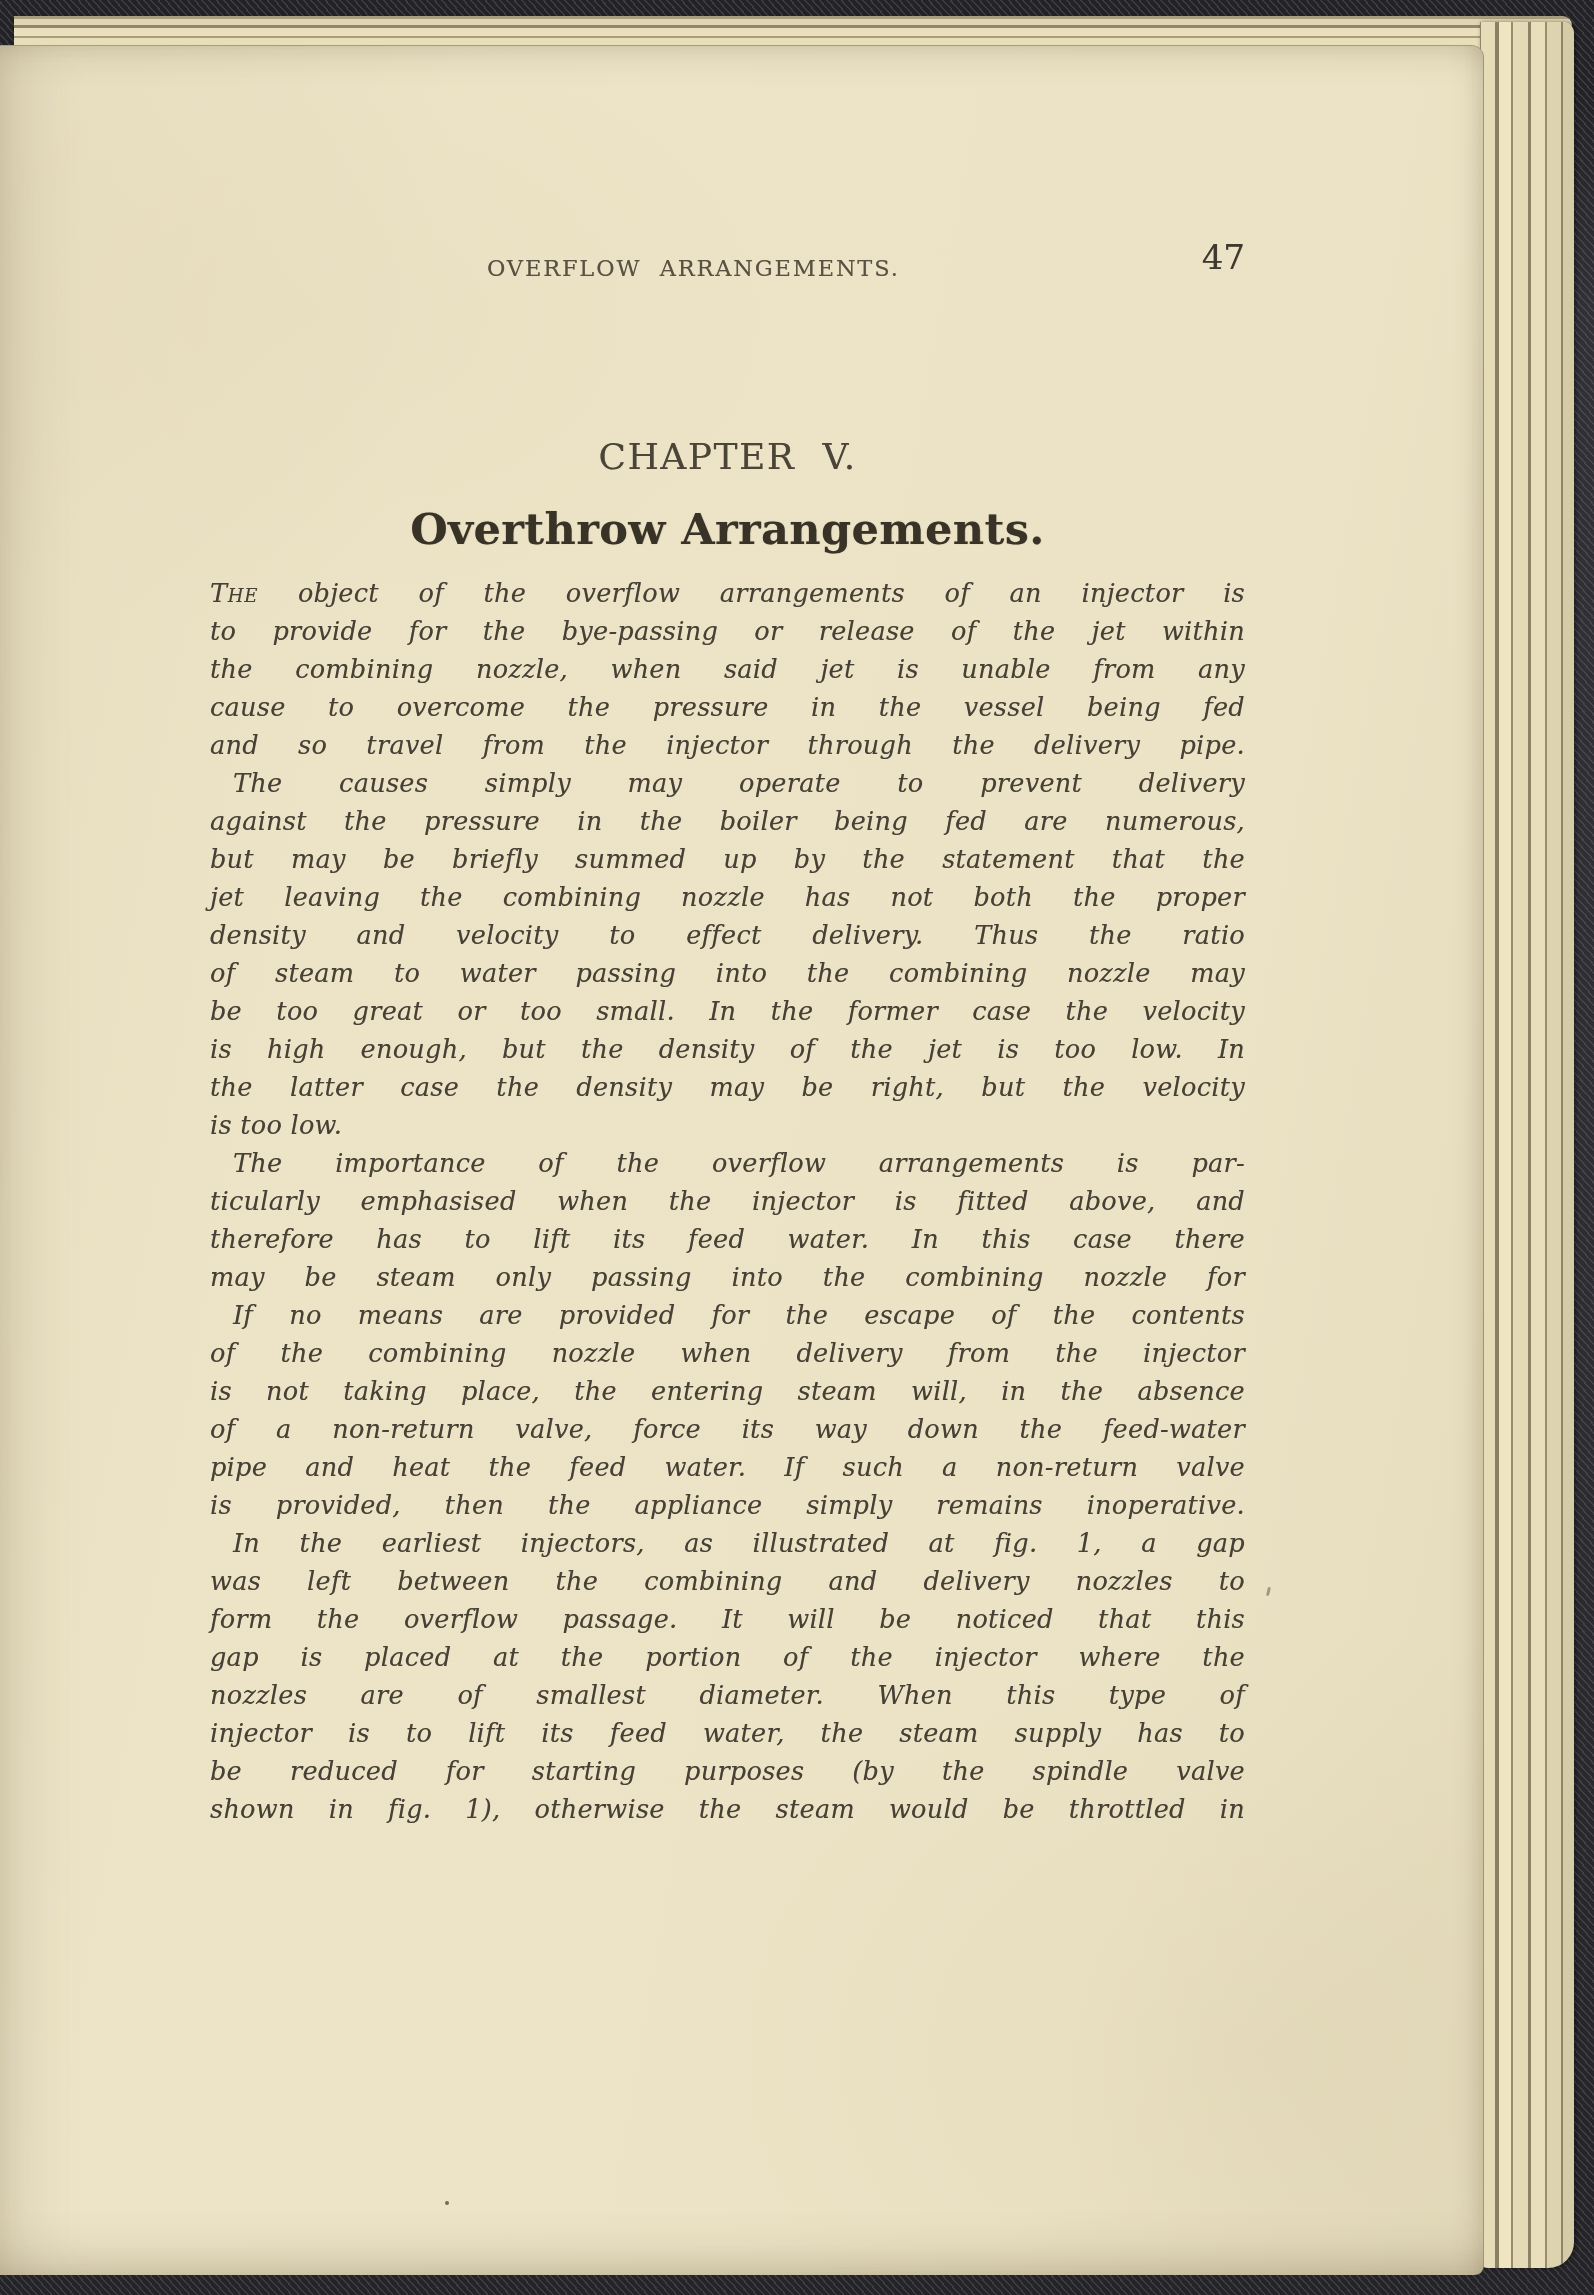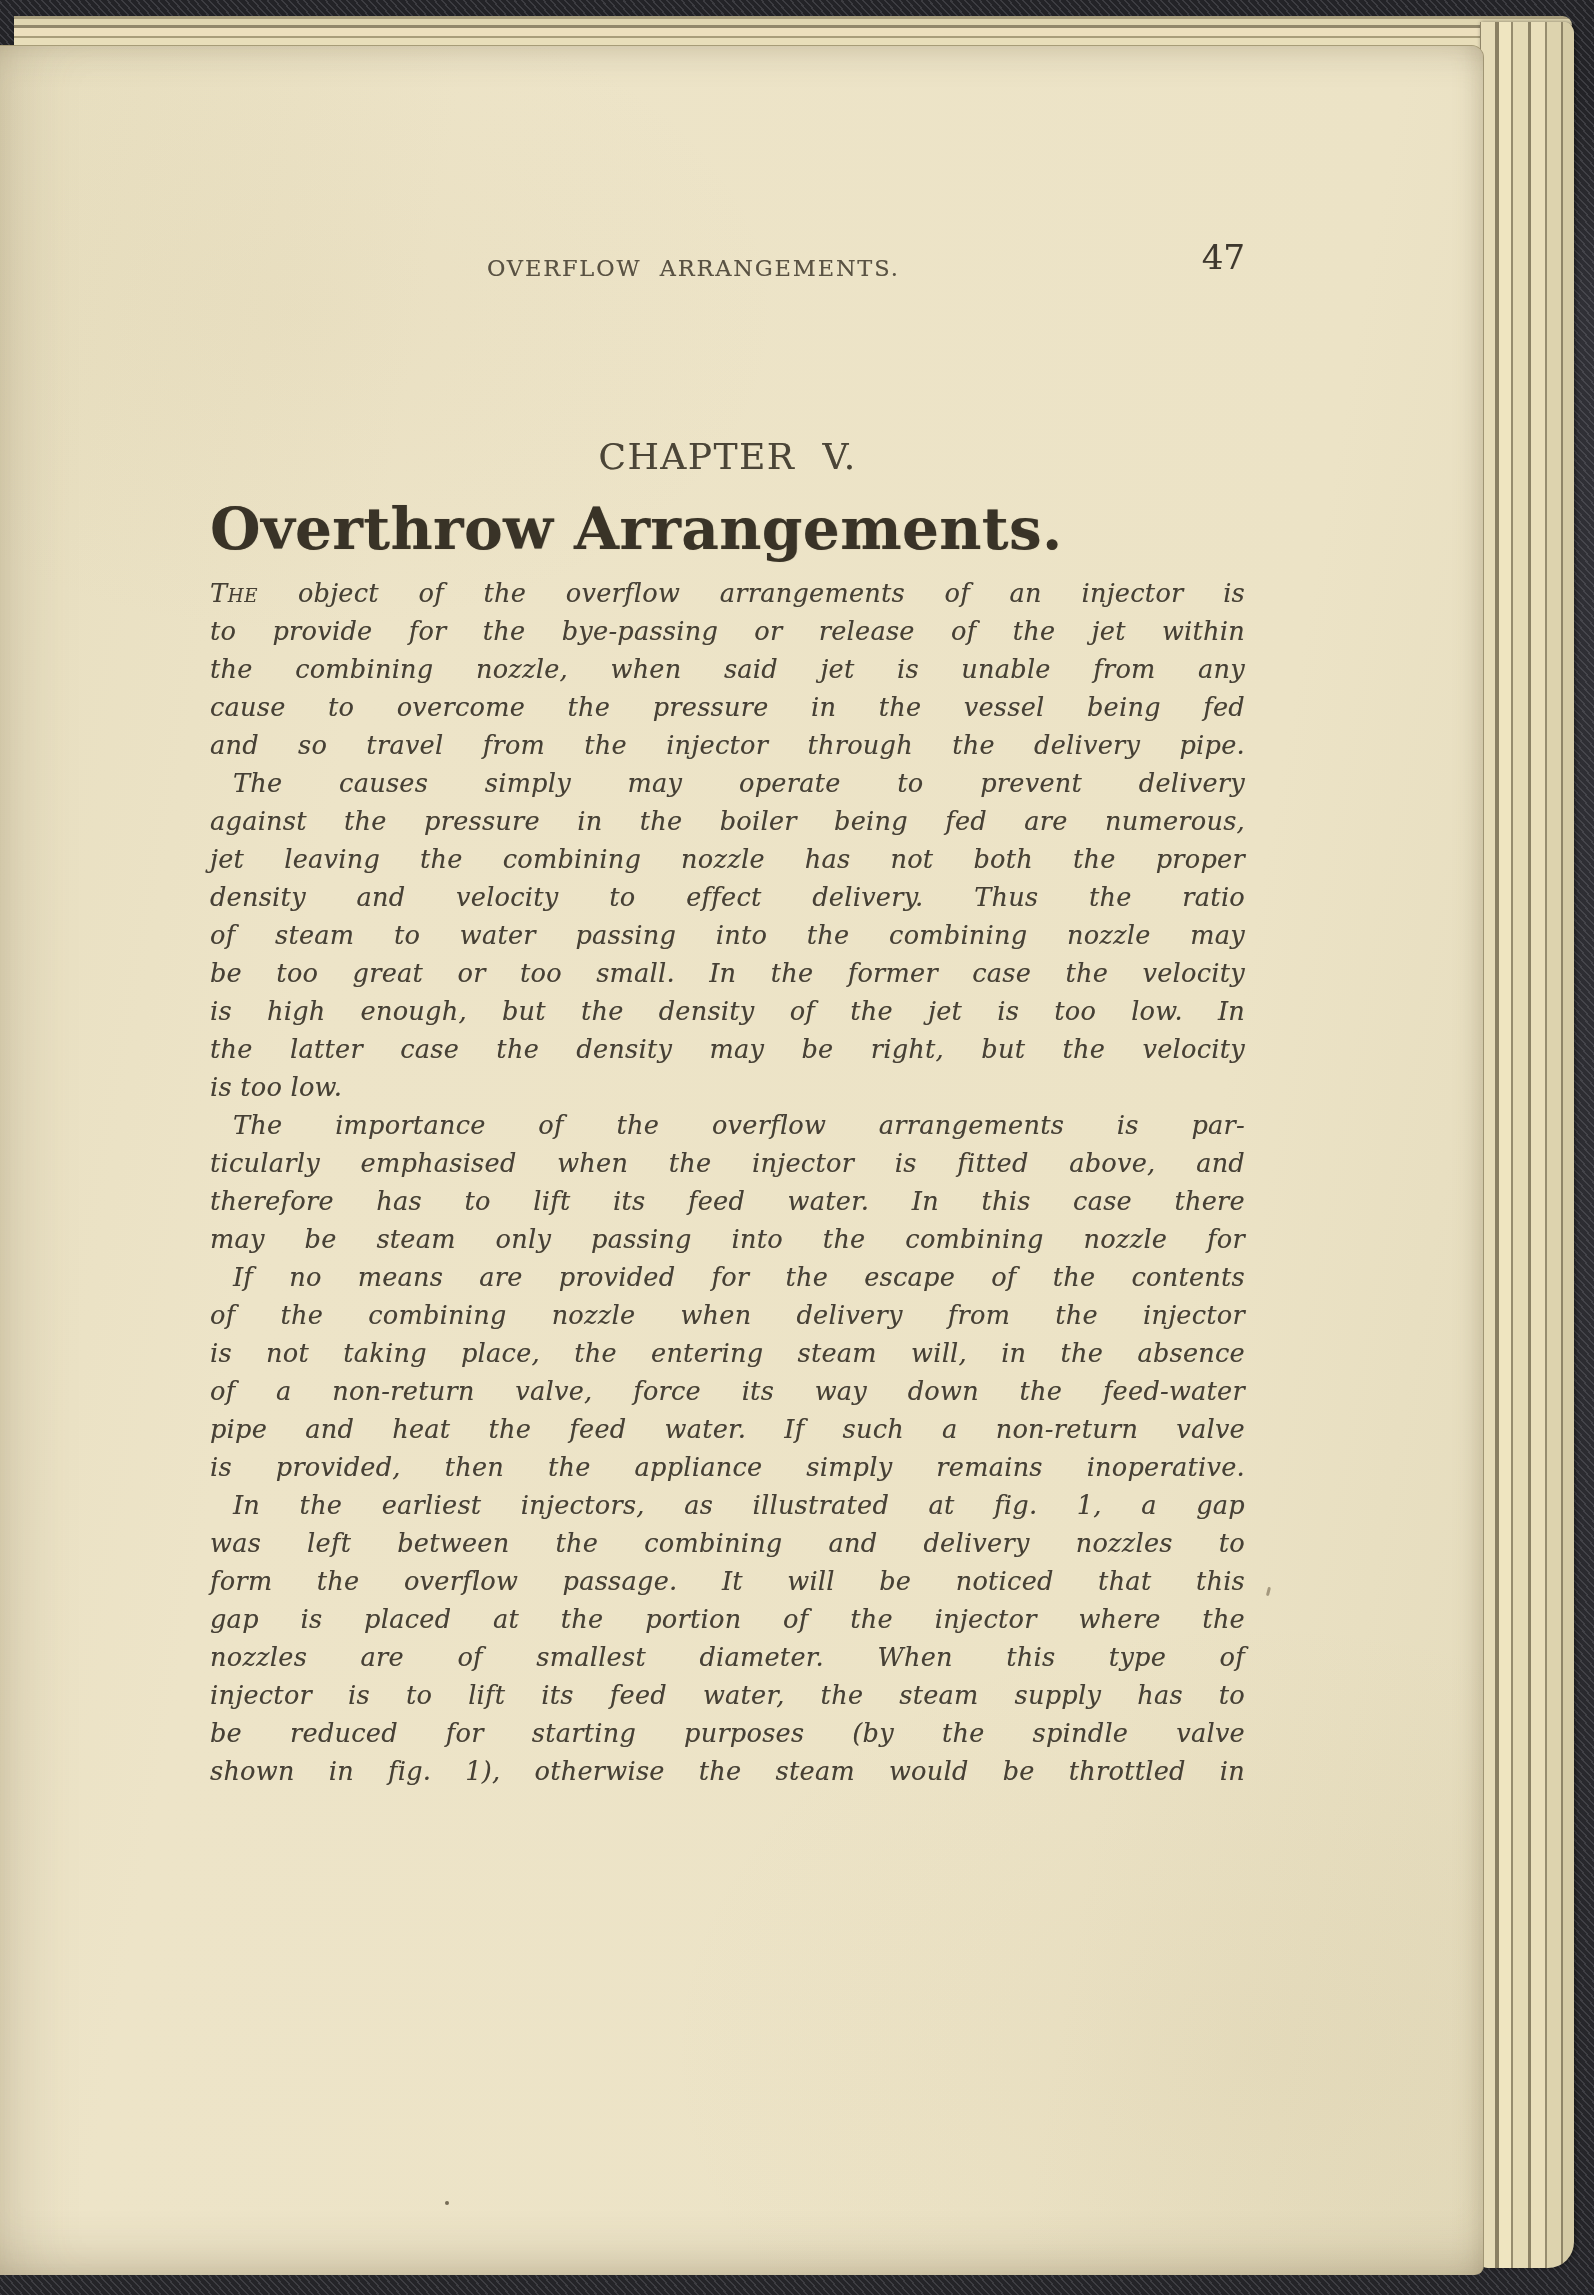--- a/index.html
+++ b/index.html
@@ -83,22 +83,22 @@
   .chapter {
     position: absolute; left: 210px; top: 391px; width: 1035px;
     margin: 0; text-align: center; font-weight: normal;
     font-size: 36px; line-height: 40px;
     letter-spacing: 1.5px; word-spacing: 14px;
     color: #4b4537;
     text-shadow: 0.2px 0.2px 0.6px rgba(75,69,55,0.45);
   }
   .section {
     position: absolute; left: 210px; top: 459px; width: 1035px;
-    margin: 0; 
-    font-size: 58px; line-height: 49px; font-weight: bold;
+    margin: 0; text-align: center;
+    font-size: 43px; line-height: 49px; font-weight: bold;
     letter-spacing: 0.4px;
     color: #393327;
     text-shadow: 0.3px 0.3px 0.8px rgba(57,51,39,0.4);
   }
   .body-text {
     position: absolute; left: 210px; top: 528px; width: 1035px;
     font-size: 25.5px; line-height: 38px;
     letter-spacing: 0.3px;
     color: var(--ink, #464035);
     text-shadow: 0.2px 0.2px 0.6px rgba(70,64,53,0.42);
@@ -135,20 +135,21 @@
     <h1 class="section">Overthrow Arrangements.</h1>
 
     <div class="body-text">
         <div class="line"><span class="sc">The</span> object of the overflow arrangements of an injector is</div>
         <div class="line">to provide for the bye-passing or release of the jet within</div>
         <div class="line">the combining nozzle, when said jet is unable from any</div>
         <div class="line">cause to overcome the pressure in the vessel being fed</div>
         <div class="line">and so travel from the injector through the delivery pipe.</div>
         <div class="line indent">The causes simply may operate to prevent delivery</div>
         <div class="line">against the pressure in the boiler being fed are numerous,</div>
+        <div class="line">but may be briefly summed up by the statement that the</div>
         <div class="line">jet leaving the combining nozzle has not both the proper</div>
         <div class="line">density and velocity to effect delivery. Thus the ratio</div>
         <div class="line">of steam to water passing into the combining nozzle may</div>
         <div class="line">be too great or too small. In the former case the velocity</div>
         <div class="line">is high enough, but the density of the jet is too low. In</div>
         <div class="line">the latter case the density may be right, but the velocity</div>
         <div class="line no-justify">is too low.</div>
         <div class="line indent">The importance of the overflow arrangements is par-</div>
         <div class="line">ticularly emphasised when the injector is fitted above, and</div>
         <div class="line">therefore has to lift its feed water. In this case there</div>

